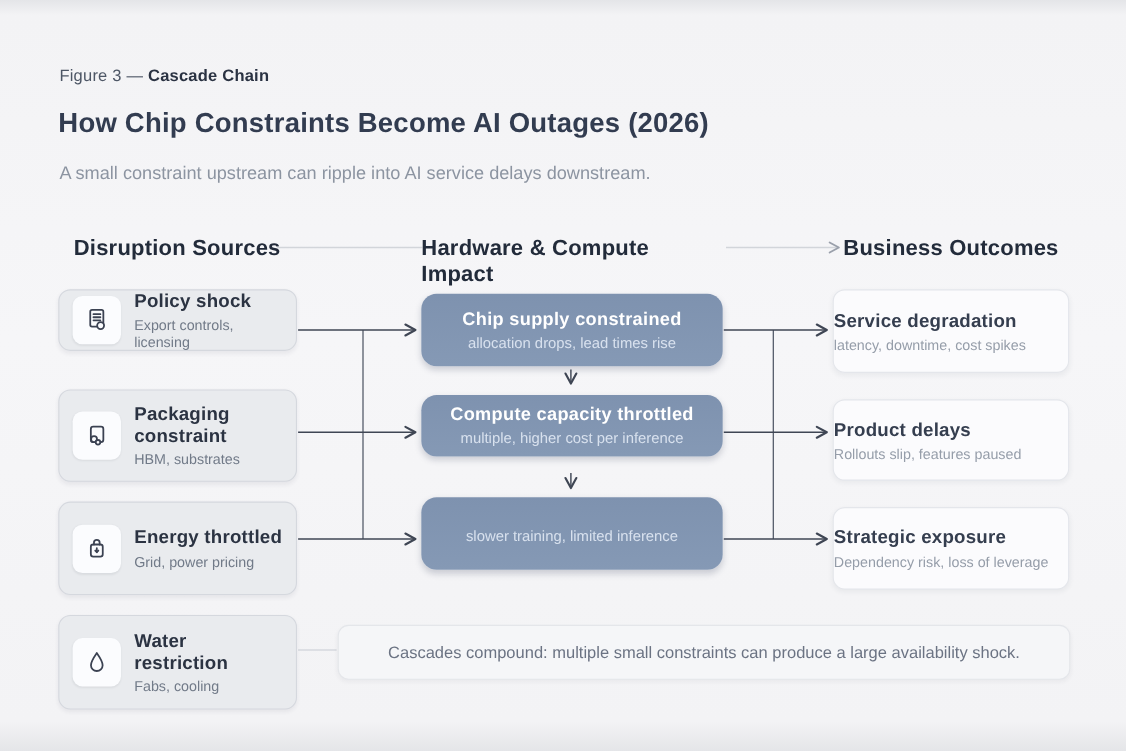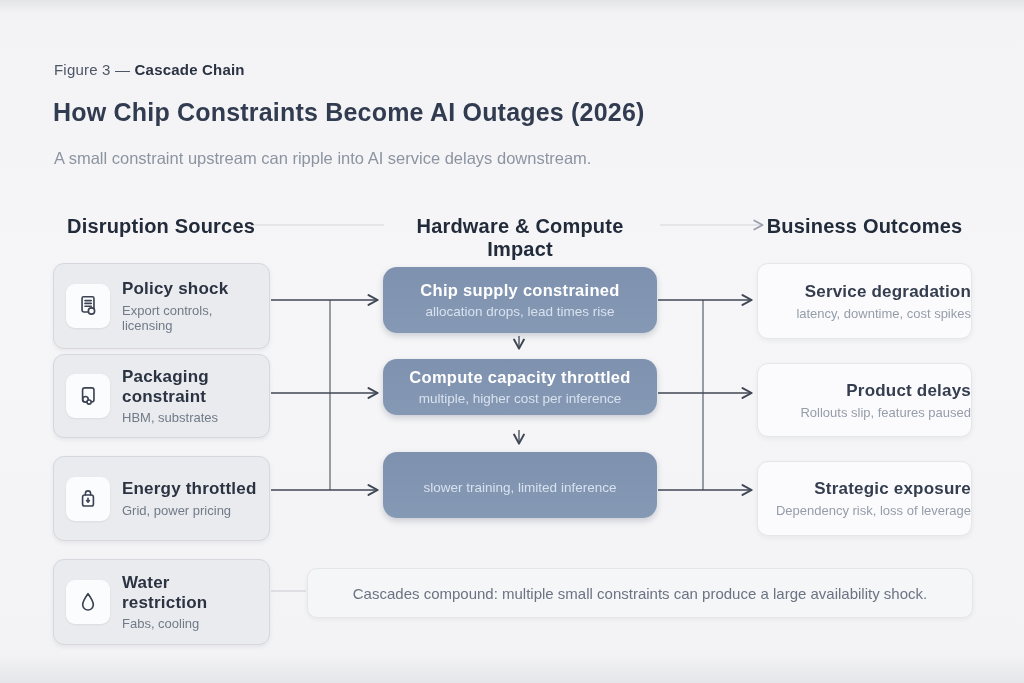--- a/index.html
+++ b/index.html
@@ -9,21 +9,21 @@
     position:relative; width:1024px; height:683px; overflow:hidden;
     background:linear-gradient(180deg,#e4e5e8 0%,#f3f3f5 2%,#f6f6f8 45%,#f3f3f5 96%,#e4e5e8 100%);
   }
   .eyebrow { position:absolute; left:54px; top:61px; font-size:15px; color:#4d5665; letter-spacing:.2px; }
   .eyebrow b { color:#2a3242; font-weight:700; }
   .page-title { position:absolute; left:53px; top:98px; font-size:25px; font-weight:700; color:#323c50; letter-spacing:.2px; }
   .page-sub { position:absolute; left:54px; top:149px; font-size:16.5px; color:#8c94a1; }
 
   .col-header { position:absolute; top:215px; font-size:20px; font-weight:700; color:#222b3a; letter-spacing:.2px; }
   .hdr-sources { left:67px; }
-  .hdr-impact { left:383px; width:274px; text-align:center; }
+  .hdr-impact { left:383px; width:274px; text-align:left; }
   .hdr-outcomes { left:757px; width:215px; text-align:center; }
 
   svg.overlay { position:absolute; left:0; top:0; width:1024px; height:683px; pointer-events:none; }
 
   .scard {
     position:absolute; left:53px; width:217px; border-radius:11px;
     background:#e9ebee; border:1px solid #d5d8de;
     box-shadow:0 2px 4px rgba(40,48,66,.07);
     display:flex; align-items:center; padding:10px 12px; gap:12px;
   }
@@ -41,21 +41,21 @@
     box-shadow:0 3px 6px rgba(54,66,92,.22);
     display:flex; flex-direction:column; align-items:center; justify-content:center; text-align:center;
   }
   .mbox-title { font-size:16.5px; font-weight:700; color:#ffffff; letter-spacing:.3px; }
   .mbox-sub { font-size:13.5px; color:#d8e1ee; margin-top:4px; }
 
   .ocard {
     position:absolute; left:757px; width:215px; border-radius:11px;
     background:#fbfbfd; border:1px solid #e4e6eb;
     box-shadow:0 2px 5px rgba(40,48,66,.06);
-    display:flex; flex-direction:column; align-items:flex-end; justify-content:center; text-align:center;
+    display:flex; flex-direction:column; align-items:flex-start; justify-content:center; text-align:center;
   }
   .ocard-title { font-size:17px; font-weight:700; color:#353e4f; letter-spacing:.2px; }
   .ocard-sub { font-size:13px; color:#959da9; margin-top:4px; }
 
   .note {
     position:absolute; left:307px; top:568px; width:666px; height:50px; border-radius:10px;
     background:#f5f6f8; border:1px solid #e4e6ea;
     box-shadow:0 2px 4px rgba(40,48,66,.05);
     display:flex; align-items:center; justify-content:center;
     font-size:15px; color:#6b7383;
@@ -100,21 +100,21 @@
   </svg>
 
   <div class="eyebrow"><span>Figure 3 —</span> <b>Cascade Chain</b></div>
   <h1 class="page-title">How Chip Constraints Become AI Outages (2026)</h1>
   <div class="page-sub">A small constraint upstream can ripple into AI service delays downstream.</div>
 
   <div class="col-header hdr-sources">Disruption Sources</div>
   <div class="col-header hdr-impact">Hardware &amp; Compute Impact</div>
   <div class="col-header hdr-outcomes">Business Outcomes</div>
 
-  <div class="scard" style="top:263px;height:86px">
+  <div class="scard" style="top:263px;height:56px">
     <div class="icon-tile">
       <svg width="26" height="26" viewBox="0 0 24 24">
         <rect class="ic" x="6.5" y="3.5" width="11" height="14" rx="1.5"></rect>
         <line class="ic" x1="9.2" y1="7" x2="15" y2="7"></line>
         <line class="ic" x1="9.2" y1="9.6" x2="15" y2="9.6"></line>
         <line class="ic" x1="9.2" y1="12.2" x2="15" y2="12.2"></line>
         <circle class="ic ic-fill" cx="15.2" cy="16.6" r="2.9"></circle>
       </svg>
     </div>
     <div class="scard-text">

